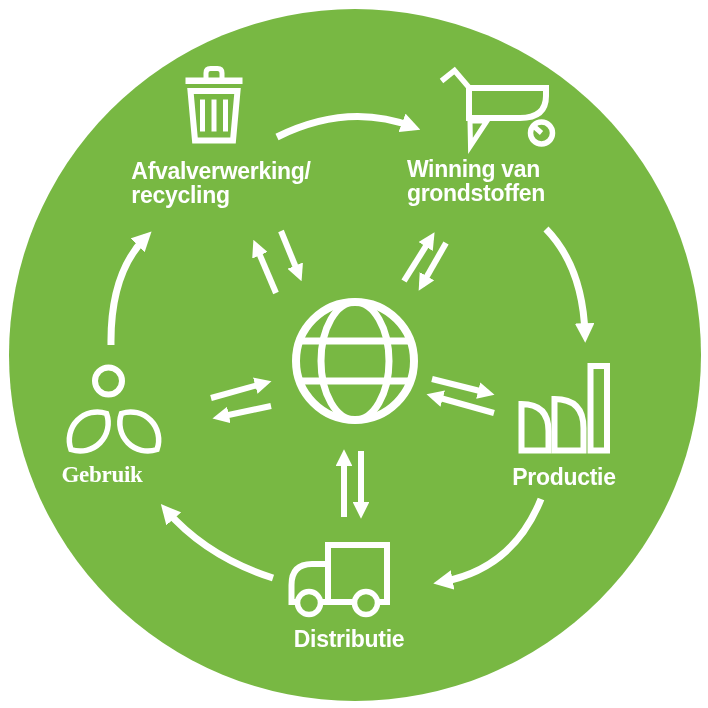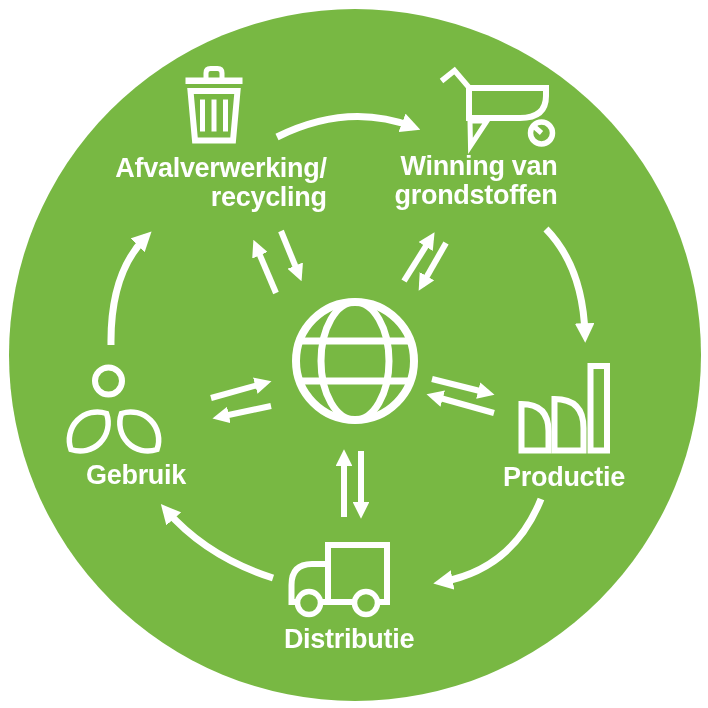--- a/index.html
+++ b/index.html
@@ -1,25 +1,25 @@
 <!DOCTYPE html>
 <html style="--circle: #78b843; --fg: #ffffff; --page-bg: #ffffff;"><head>
 <meta charset="utf-8">
 <style>
   html,body{margin:0;padding:0;}
   body{background:#ffffff;font-family:"Liberation Sans",sans-serif;}
   .canvas{position:relative;width:708px;height:708px;background:var(--page-bg,#fff);overflow:hidden;}
   .diagram-svg{position:absolute;left:0;top:0;}
-  .label{position:absolute;color:var(--fg,#fff);font-weight:700;font-size:27px;line-height:1.06;
-         letter-spacing:-0.3px;text-align:right;transform:translate(-50%,-50%);white-space:pre-line;}
+  .label{position:absolute;color:var(--fg,#fff);font-weight:700;font-size:23px;line-height:1.06;
+         letter-spacing:-0.3px;text-align:left;transform:translate(-50%,-50%);white-space:pre-line;}
   #label-afval{left:221px;top:183px;}
   #label-winning{left:476px;top:181px;}
   #label-productie{left:564px;top:477px;}
   #label-distributie{left:349px;top:639px;}
-  #label-gebruik{left:136px;top:475px;}
+  #label-gebruik{left:102px;top:475px;font-family:Liberation Serif, serif;}
   .stroke{fill:none;stroke:var(--fg,#fff);}
 </style>
 </head>
 <body>
 
 <div class="canvas">
 
   <svg class="diagram-svg" width="708" height="708" viewBox="0 0 708 708">
     <defs>
       <marker id="ah" viewBox="0 0 10 10" refX="6" refY="5" markerWidth="2.8" markerHeight="2.8" orient="auto" markerUnits="strokeWidth">

